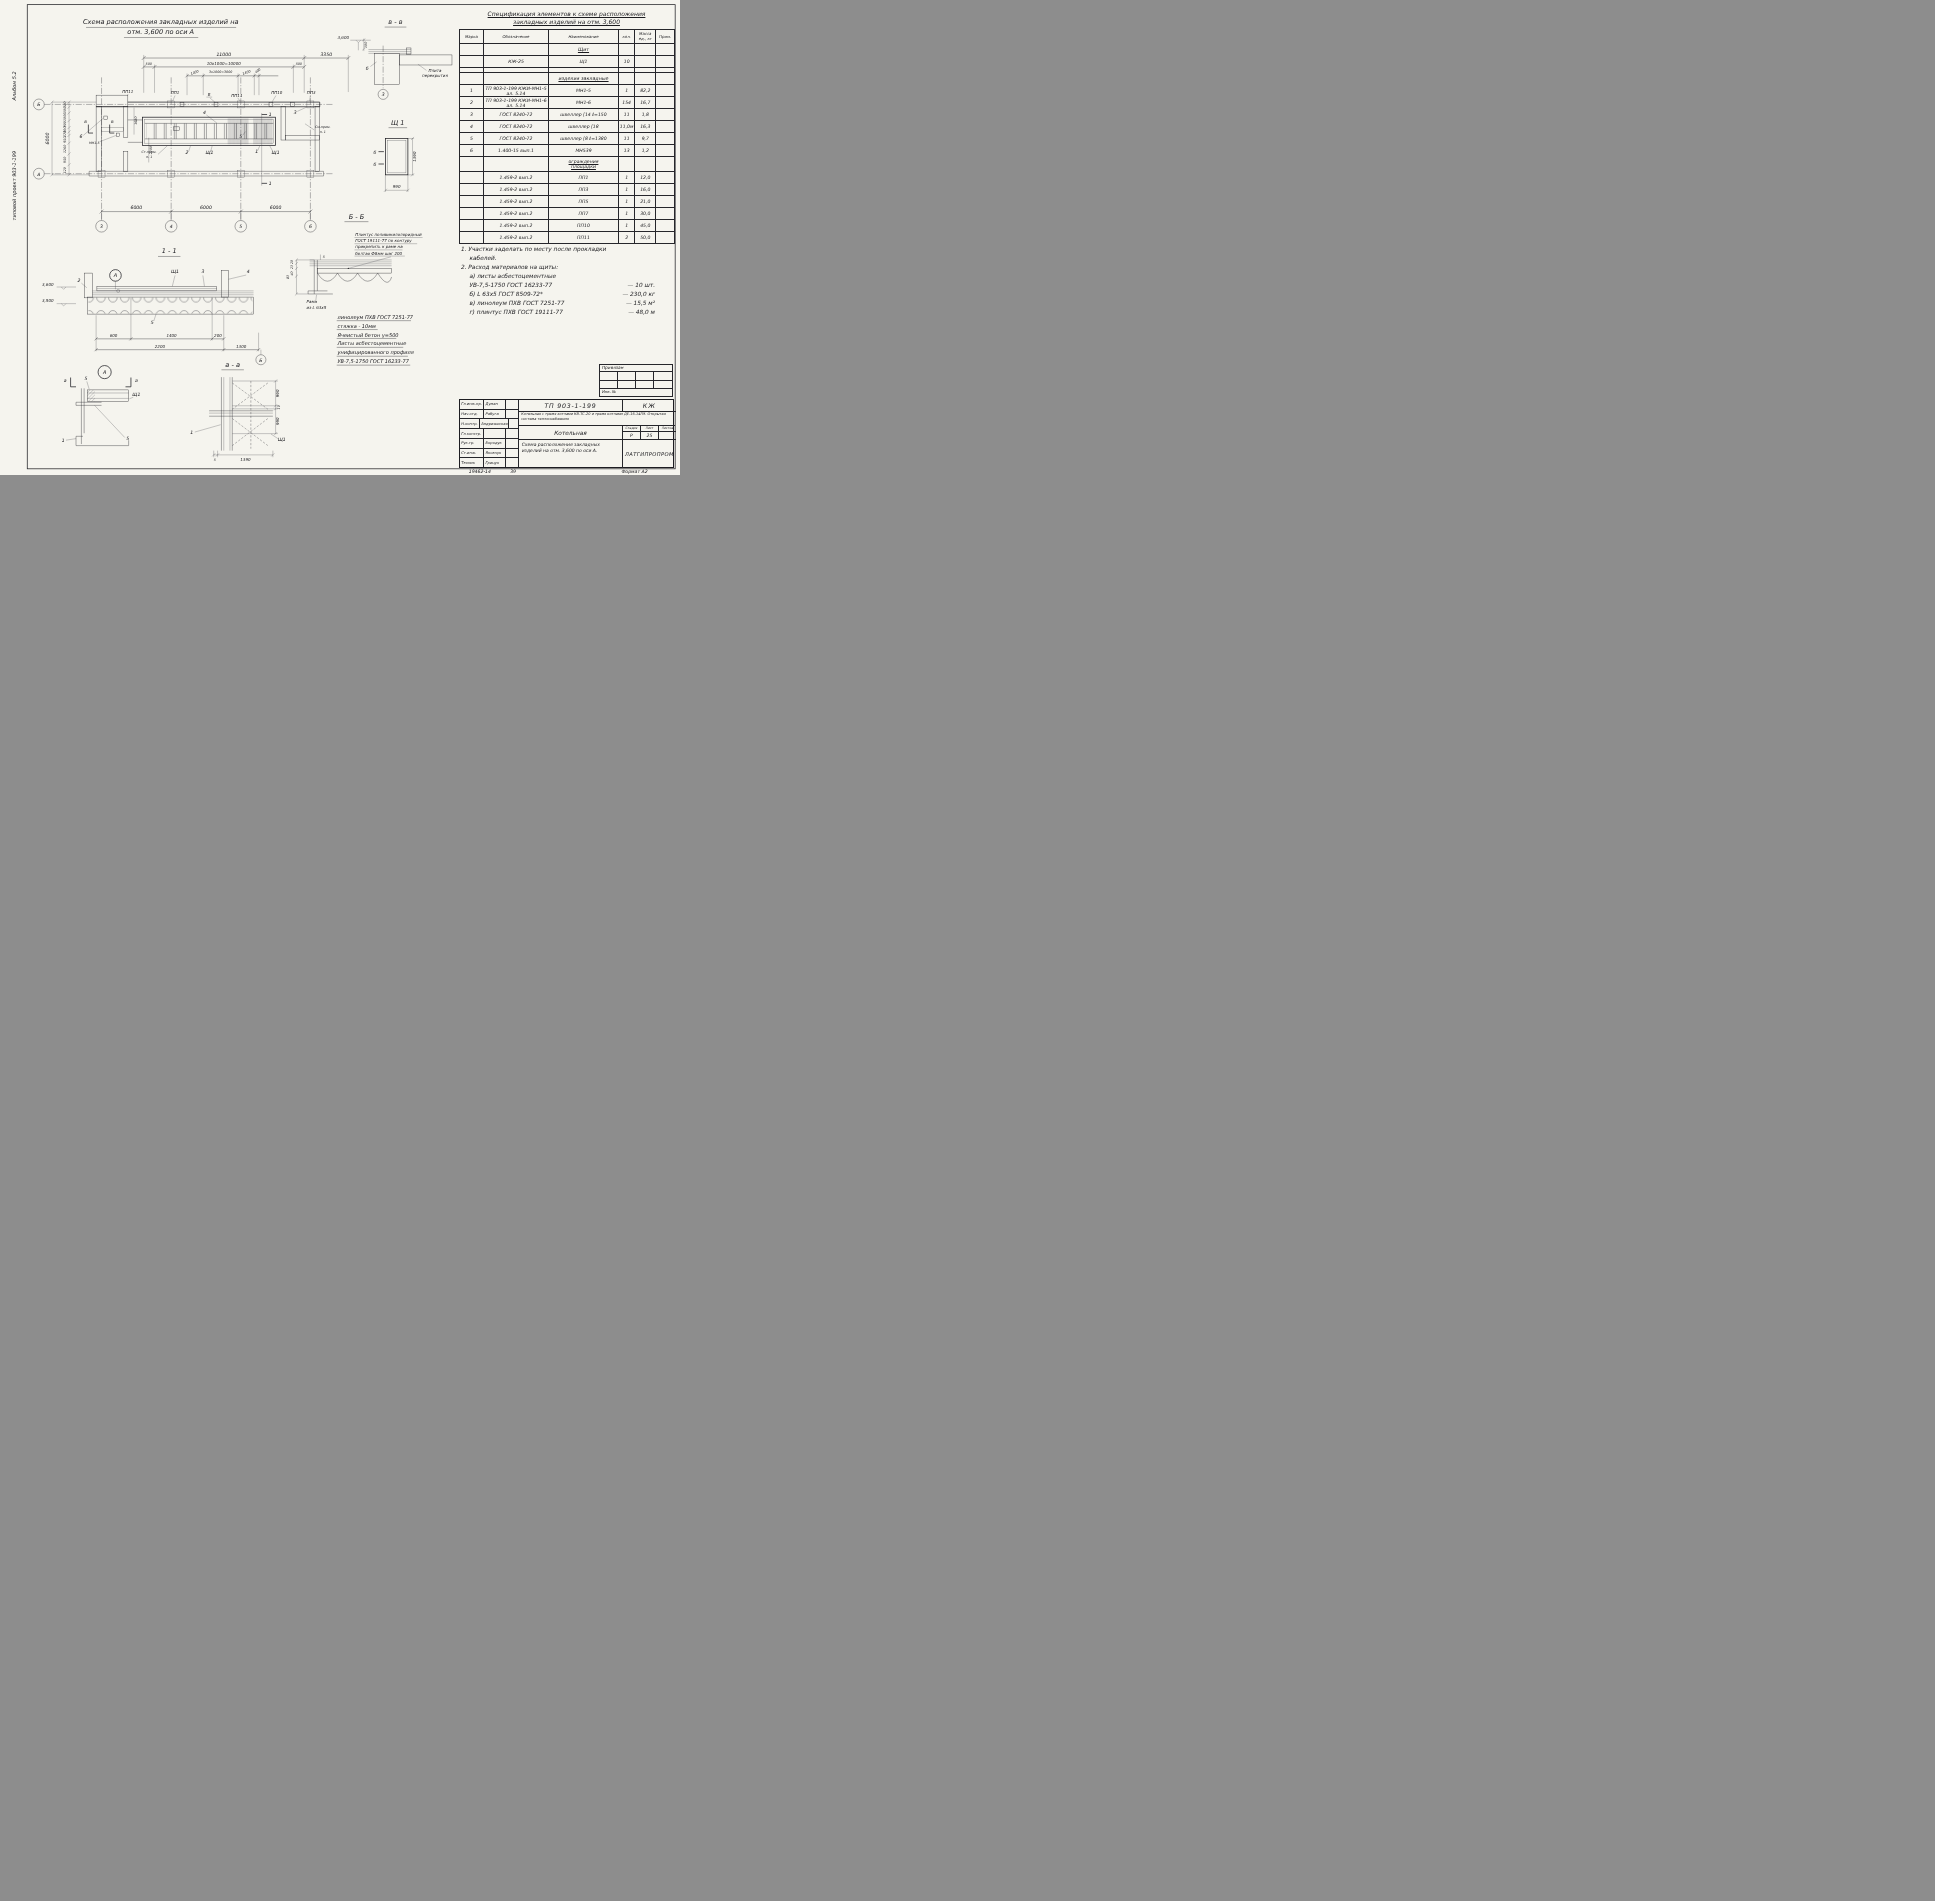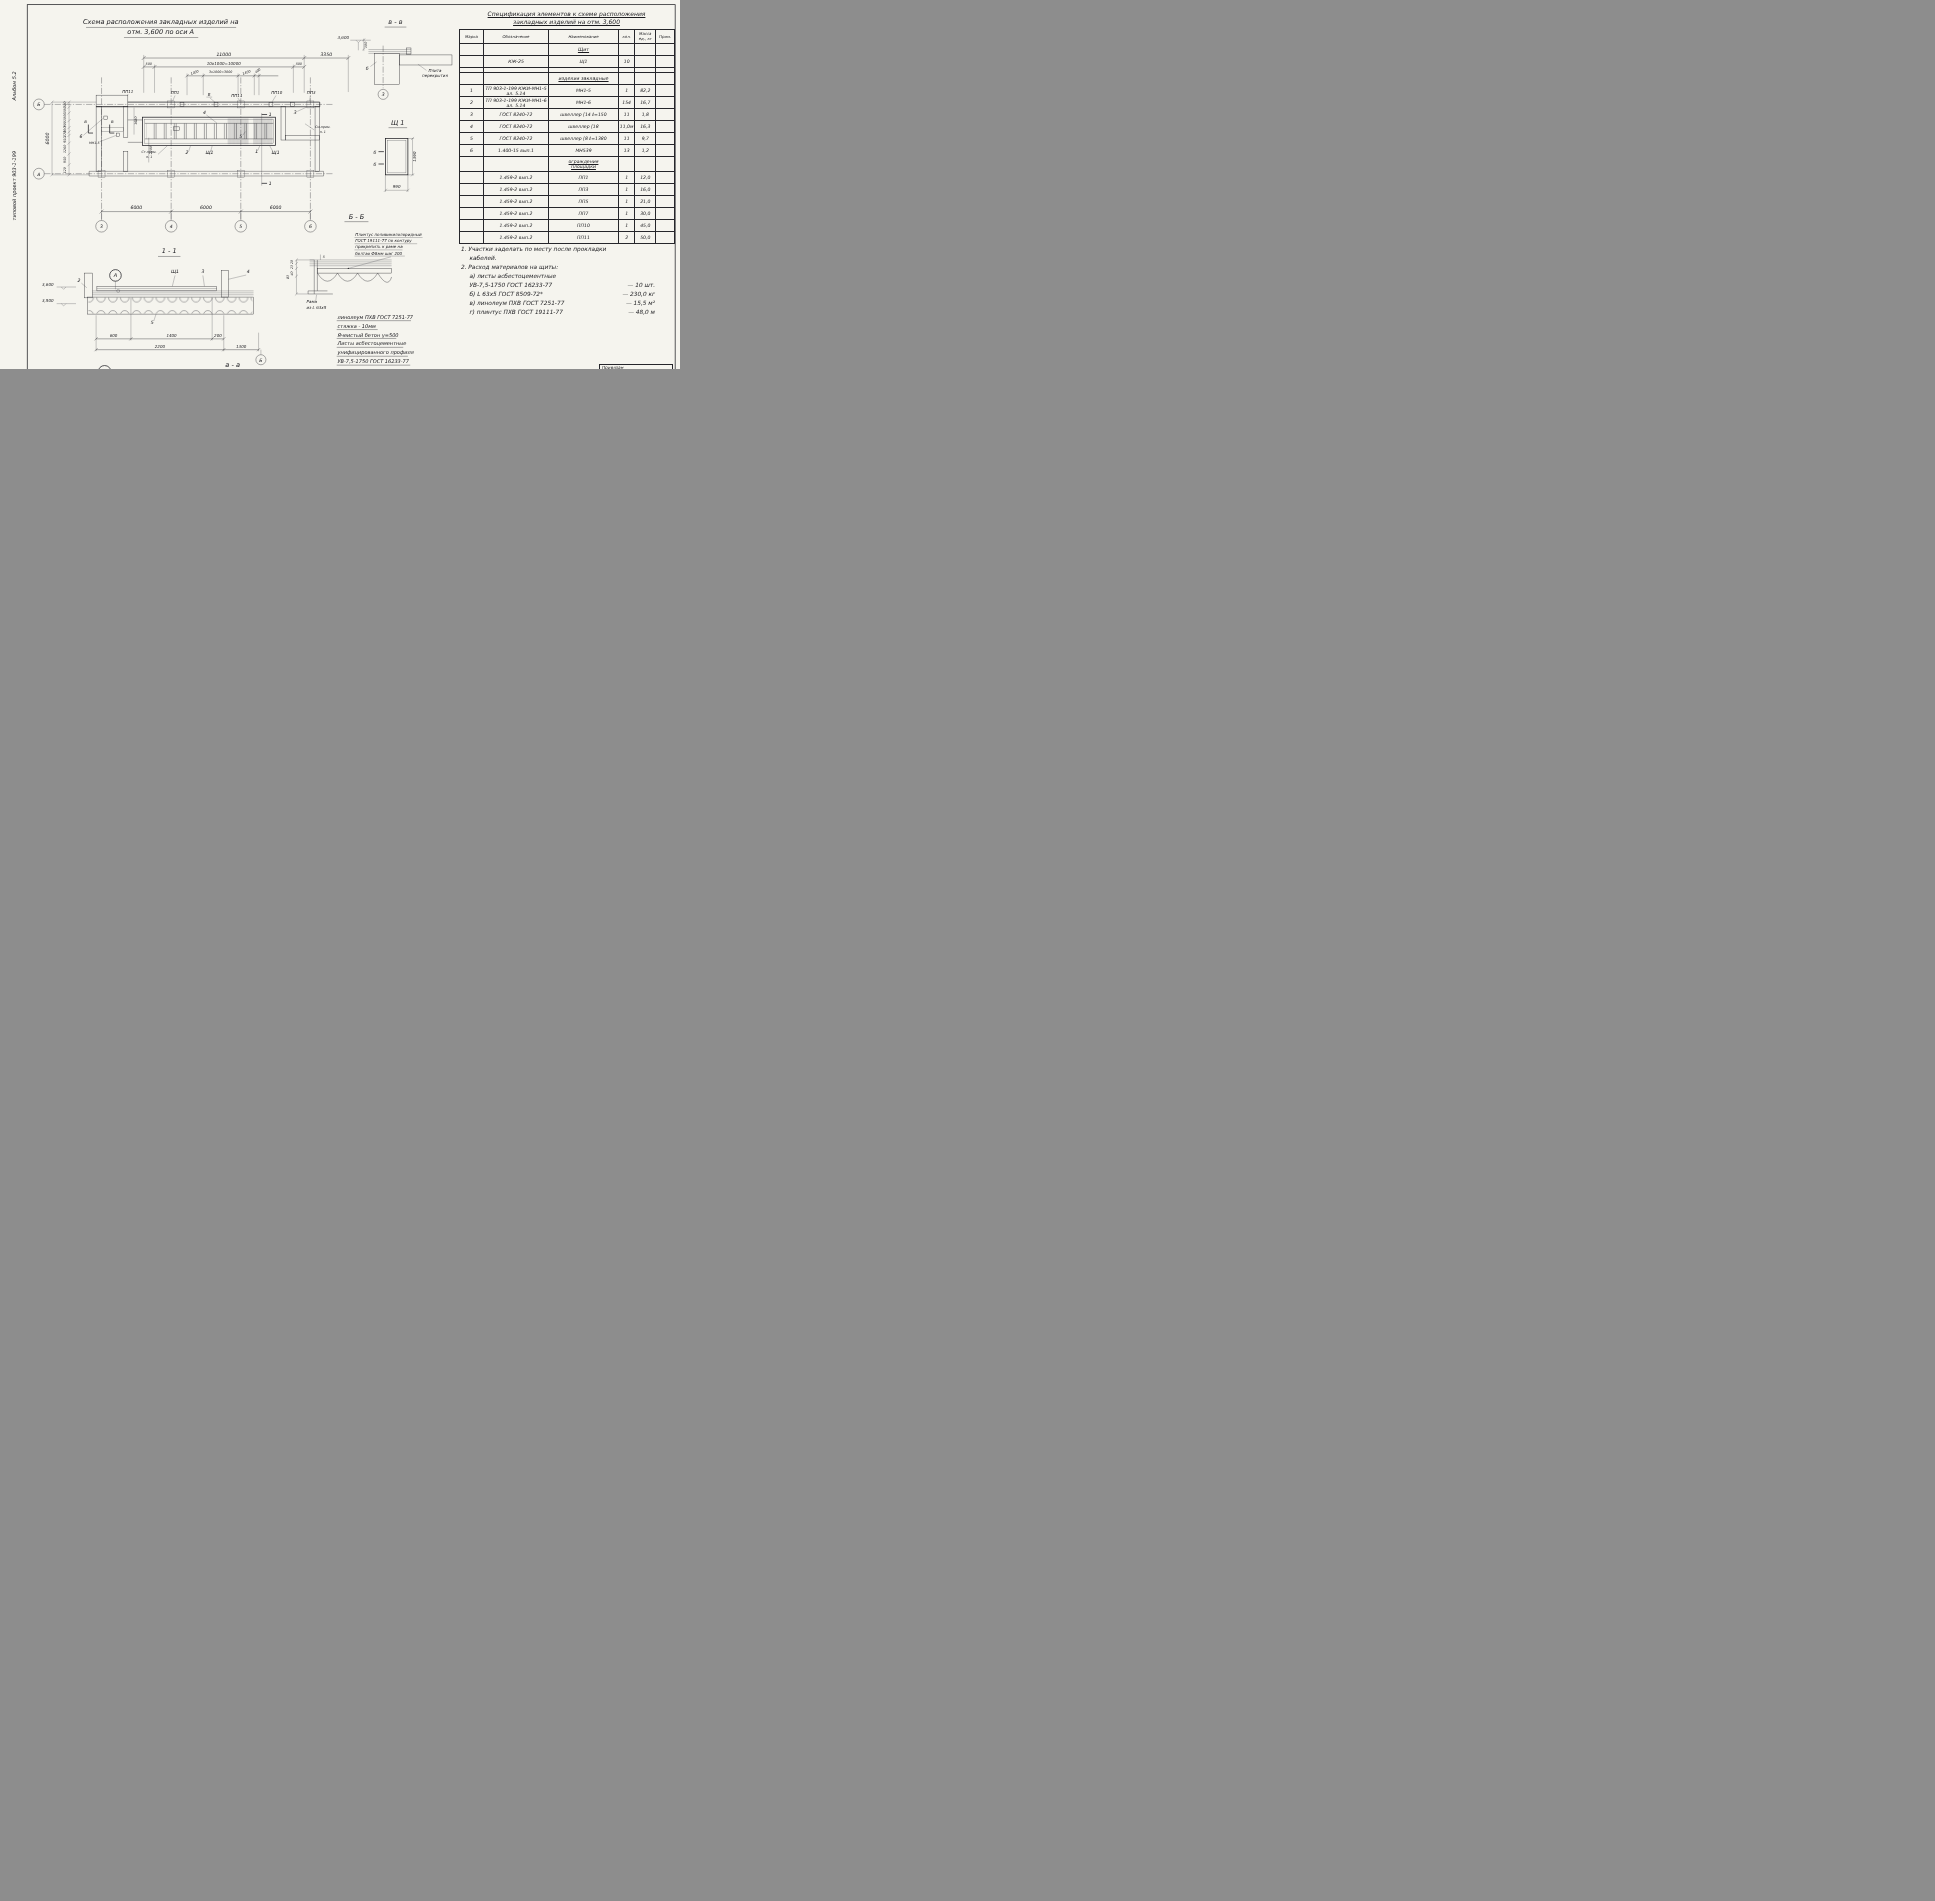--- a/index.html
+++ b/index.html
@@ -1,16 +1,16 @@
 <!DOCTYPE html>
 <html style="font-size:6.2px"><head>
 <meta charset="utf-8">
 <style>
   html,body{margin:0;padding:0;background:#8d8d8d;}
-  .page{position:relative;width:680px;height:369px;background:#f5f4ee;
+  .page{position:relative;width:680px;height:475px;background:#f5f4ee;
         font-family:"DejaVu Sans",sans-serif;color:#1b1b1f;overflow:hidden;}
   .page > svg{position:absolute;left:0;top:0;}
   svg text{font-family:"DejaVu Sans",sans-serif;font-style:italic;fill:#17171c;}
   .tt{font-size:17px;} .tm{font-size:12px;} .ts{font-size:10.5px;} .tx{font-size:8.5px;} .tb{font-size:13px;}
   .mid{text-anchor:middle;}
   .ln{stroke:#26262b;stroke-width:1;fill:none;}
   .lt{stroke:#3a3a40;stroke-width:0.7;fill:none;}
   .lb{stroke:#1d1d22;stroke-width:1.9;fill:none;}
   .axl{stroke:#33333a;stroke-width:0.9;fill:none;stroke-dasharray:16 4 3 4;}
   .dsh{stroke:#33333a;stroke-width:0.9;fill:none;stroke-dasharray:6 4;}

